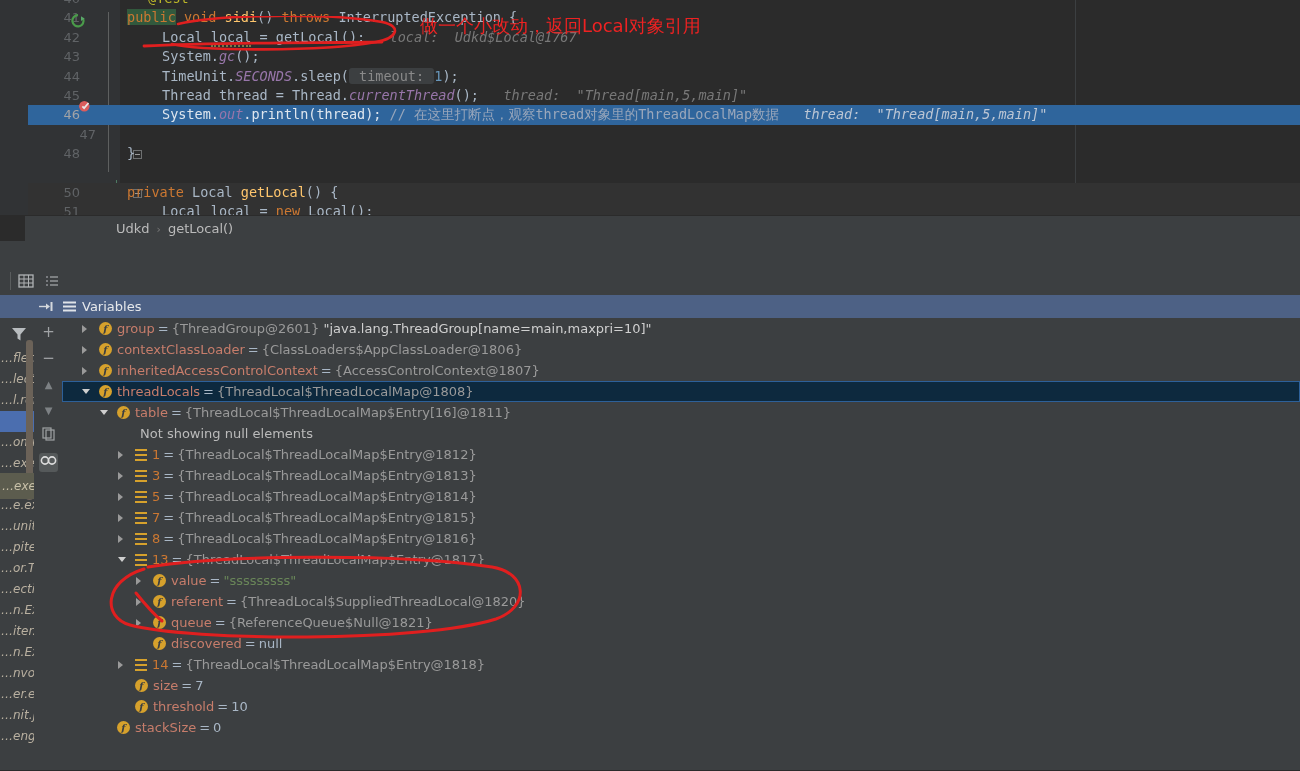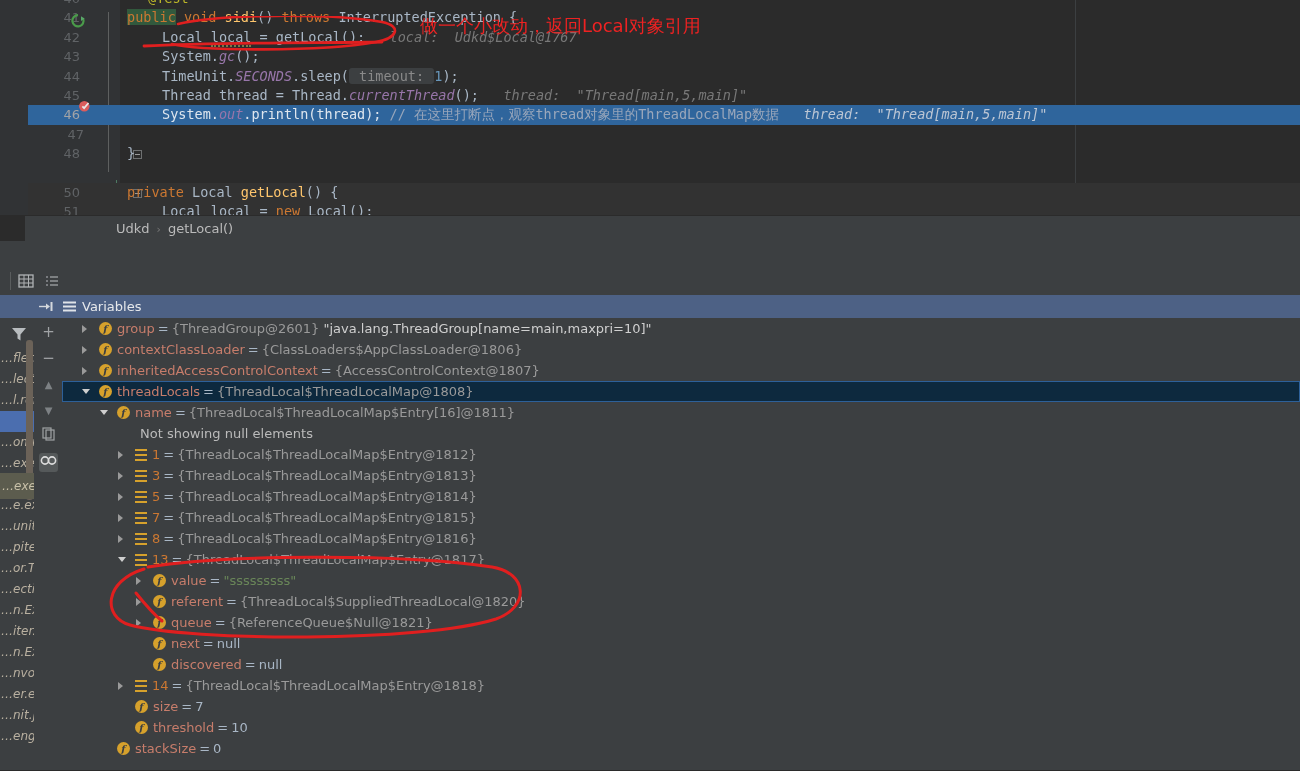--- a/index.html
+++ b/index.html
@@ -393,21 +393,21 @@
   <div id="fold-line"></div>
   <div id="fold-line2"></div>
   <div class="code-area" id="code-area">
       <div class="line" style="position: absolute; left: 0px; top: -11px; width: 1300px;"><span class="gutter-num">40</span><span class="code-text" style="left: 120px;"><span class="tok-ann">@Test</span></span></div>
       <div class="line" style="position: absolute; left: 0px; top: 8.4px; width: 1300px;"><span class="gutter-num">41</span><span class="fold-col"><span class="fold-marker open"></span></span><span class="code-text" style="left: 99px;"><span class="kw kw-bg">public</span><span class="tok-plain"> </span><span class="kw">void</span><span class="tok-plain"> </span><span class="tok-method">sidi</span><span class="tok-plain">() </span><span class="kw">throws</span><span class="tok-plain"> </span><span class="tok-type">InterruptedException</span><span class="tok-plain"> {</span></span></div>
       <div class="line" style="position: absolute; left: 0px; top: 27.8px; width: 1300px;"><span class="gutter-num">42</span><span class="code-text" style="left: 134px;"><span class="tok-type">Local</span><span class="tok-plain"> </span><span class="tok-plain spell">local</span><span class="tok-plain"> = </span><span class="tok-plain">getLocal</span><span class="tok-plain">();</span><span class="tok-hint">   local:  Udkd$Local@1767</span></span></div>
       <div class="line" style="position: absolute; left: 0px; top: 47.2px; width: 1300px;"><span class="gutter-num">43</span><span class="code-text" style="left: 134px;"><span class="tok-plain">System.</span><span class="tok-static">gc</span><span class="tok-plain">();</span></span></div>
       <div class="line" style="position: absolute; left: 0px; top: 66.6px; width: 1300px;"><span class="gutter-num">44</span><span class="code-text" style="left: 134px;"><span class="tok-plain">TimeUnit.</span><span class="tok-field">SECONDS</span><span class="tok-plain">.sleep(</span><span class="tok-param"> timeout: </span><span class="tok-num">1</span><span class="tok-plain">);</span></span></div>
       <div class="line" style="position: absolute; left: 0px; top: 86px; width: 1300px;"><span class="gutter-num">45</span><span class="code-text" style="left: 134px;"><span class="tok-plain">Thread thread = Thread.</span><span class="tok-static">currentThread</span><span class="tok-plain">();</span><span class="tok-hint">   thread:  "Thread[main,5,main]"</span></span></div>
       <div class="line hl" style="position: absolute; left: 0px; top: 105.4px; width: 1300px;"><span class="gutter-num">46</span><span class="code-text" style="left: 134px;"><span class="tok-plain">System.</span><span class="tok-field">out</span><span class="tok-plain">.println(thread);</span><span class="tok-cmt"> // 在这里打断点，观察thread对象里的ThreadLocalMap数据</span><span class="tok-hint">   thread:  "Thread[main,5,main]"</span></span></div>
-      <div class="line" style="position: absolute; left: 4px; top: 124.8px; width: 1256px;"><span class="gutter-num">47</span><span class="code-text" style="left: 134px;"></span></div>
+      <div class="line" style="position: absolute; left: 16px; top: 124.8px; width: 1256px;"><span class="gutter-num">47</span><span class="code-text" style="left: 134px;"></span></div>
       <div class="line" style="position: absolute; left: 0px; top: 144.2px; width: 1296px;"><span class="gutter-num">48</span><span class="fold-col"><span class="fold-marker end"></span></span><span class="code-text" style="left: 99px;"><span class="tok-plain">}</span></span></div>
       <div class="line hl2" style="position: absolute; left: 0px; top: 183px; width: 1300px;"><span class="gutter-num">50</span><span class="fold-col"><span class="fold-marker open"></span></span><span class="code-text" style="left: 99px;"><span class="kw">private</span><span class="tok-plain"> </span><span class="tok-type">Local</span><span class="tok-plain"> </span><span class="tok-method">getLocal</span><span class="tok-plain">() </span><span class="tok-plain">{</span></span></div>
       <div class="line hl2" style="position: absolute; left: 0px; top: 202.4px; width: 1300px;"><span class="gutter-num">51</span><span class="code-text" style="left: 134px;"><span class="tok-plain">Local local = </span><span class="kw">new</span><span class="tok-plain"> Local();</span></span></div>
     </div>
 
   <svg class="icon-run" style="top:13px" viewBox="0 0 16 16">
     <path d="M8 2.2a5.6 5.6 0 1 0 5.2 3.6" fill="none" stroke="#4a9b4a" stroke-width="2.2"></path>
     <polygon points="11,3.2 14.6,5.6 11,8" fill="#59a869"></polygon>
   </svg>
 
@@ -514,32 +514,31 @@
         <circle cx="5" cy="6.5" r="3.6" fill="none" stroke="#dcdcdc" stroke-width="1.6"></circle>
         <circle cx="12" cy="6.5" r="3.6" fill="none" stroke="#dcdcdc" stroke-width="1.6"></circle>
       </svg></div>
   </div>
 
 <div id="vars-tree">
     <div class="vrow"><span style="display:inline-block;width:20px"></span><span class="arrow-slot"><i class="arrow closed"></i></span><span class="ic-field">f</span><span class="vname">group</span><span class="veq">=</span><span class="vval-ref">{ThreadGroup@2601}</span><span class="vval-quote"> "java.lang.ThreadGroup[name=main,maxpri=10]"</span></div>
     <div class="vrow"><span style="display:inline-block;width:20px"></span><span class="arrow-slot"><i class="arrow closed"></i></span><span class="ic-field">f</span><span class="vname">contextClassLoader</span><span class="veq">=</span><span class="vval-ref">{ClassLoaders$AppClassLoader@1806}</span></div>
     <div class="vrow"><span style="display:inline-block;width:20px"></span><span class="arrow-slot"><i class="arrow closed"></i></span><span class="ic-field">f</span><span class="vname">inheritedAccessControlContext</span><span class="veq">=</span><span class="vval-ref">{AccessControlContext@1807}</span></div>
     <div class="vrow sel"><span style="display:inline-block;width:20px"></span><span class="arrow-slot"><i class="arrow open"></i></span><span class="ic-field">f</span><span class="vname">threadLocals</span><span class="veq">=</span><span class="vval-ref">{ThreadLocal$ThreadLocalMap@1808}</span></div>
-    <div class="vrow"><span style="display:inline-block;width:38px"></span><span class="arrow-slot"><i class="arrow open"></i></span><span class="ic-field">f</span><span class="vname">name</span><span class="veq">=</span><span class="vval-ref">{ThreadLocal$ThreadLocalMap$Entry[16]@1811}</span></div>
+    <div class="vrow"><span style="display:inline-block;width:38px"></span><span class="arrow-slot"><i class="arrow open"></i></span><span class="ic-field">f</span><span class="vname">table</span><span class="veq">=</span><span class="vval-ref">{ThreadLocal$ThreadLocalMap$Entry[16]@1811}</span></div>
     <div class="vrow"><span style="display:inline-block;width:56px"></span><span class="arrow-slot"></span><span class="vplain">Not showing null elements</span></div>
     <div class="vrow"><span style="display:inline-block;width:56px"></span><span class="arrow-slot"><i class="arrow closed"></i></span><span class="ic-array"><span style="top:0"></span><span style="top:5px"></span><span style="top:10px"></span></span><span class="vidx">1</span><span class="veq">=</span><span class="vval-ref">{ThreadLocal$ThreadLocalMap$Entry@1812}</span></div>
     <div class="vrow"><span style="display:inline-block;width:56px"></span><span class="arrow-slot"><i class="arrow closed"></i></span><span class="ic-array"><span style="top:0"></span><span style="top:5px"></span><span style="top:10px"></span></span><span class="vidx">3</span><span class="veq">=</span><span class="vval-ref">{ThreadLocal$ThreadLocalMap$Entry@1813}</span></div>
     <div class="vrow"><span style="display:inline-block;width:56px"></span><span class="arrow-slot"><i class="arrow closed"></i></span><span class="ic-array"><span style="top:0"></span><span style="top:5px"></span><span style="top:10px"></span></span><span class="vidx">5</span><span class="veq">=</span><span class="vval-ref">{ThreadLocal$ThreadLocalMap$Entry@1814}</span></div>
     <div class="vrow"><span style="display:inline-block;width:56px"></span><span class="arrow-slot"><i class="arrow closed"></i></span><span class="ic-array"><span style="top:0"></span><span style="top:5px"></span><span style="top:10px"></span></span><span class="vidx">7</span><span class="veq">=</span><span class="vval-ref">{ThreadLocal$ThreadLocalMap$Entry@1815}</span></div>
     <div class="vrow"><span style="display:inline-block;width:56px"></span><span class="arrow-slot"><i class="arrow closed"></i></span><span class="ic-array"><span style="top:0"></span><span style="top:5px"></span><span style="top:10px"></span></span><span class="vidx">8</span><span class="veq">=</span><span class="vval-ref">{ThreadLocal$ThreadLocalMap$Entry@1816}</span></div>
     <div class="vrow"><span style="display:inline-block;width:56px"></span><span class="arrow-slot"><i class="arrow open"></i></span><span class="ic-array"><span style="top:0"></span><span style="top:5px"></span><span style="top:10px"></span></span><span class="vidx">13</span><span class="veq">=</span><span class="vval-ref">{ThreadLocal$ThreadLocalMap$Entry@1817}</span></div>
     <div class="vrow"><span style="display:inline-block;width:74px"></span><span class="arrow-slot"><i class="arrow closed"></i></span><span class="ic-field">f</span><span class="vname">value</span><span class="veq">=</span><span class="vval-str">"sssssssss"</span></div>
     <div class="vrow"><span style="display:inline-block;width:74px"></span><span class="arrow-slot"><i class="arrow closed"></i></span><span class="ic-field">f</span><span class="vname">referent</span><span class="veq">=</span><span class="vval-ref">{ThreadLocal$SuppliedThreadLocal@1820}</span></div>
     <div class="vrow"><span style="display:inline-block;width:74px"></span><span class="arrow-slot"><i class="arrow closed"></i></span><span class="ic-field">f</span><span class="vname">queue</span><span class="veq">=</span><span class="vval-ref">{ReferenceQueue$Null@1821}</span></div>
-    <div class="vrow"><span style="display:inline-block;width:74px"></span><span class="arrow-slot"></span><span class="ic-field">f</span><span class="vname">next</span><span class="veq">=</span><span class="vval-null">null</span></div>
     <div class="vrow"><span style="display:inline-block;width:74px"></span><span class="arrow-slot"></span><span class="ic-field">f</span><span class="vname">discovered</span><span class="veq">=</span><span class="vval-null">null</span></div>
     <div class="vrow"><span style="display:inline-block;width:56px"></span><span class="arrow-slot"><i class="arrow closed"></i></span><span class="ic-array"><span style="top:0"></span><span style="top:5px"></span><span style="top:10px"></span></span><span class="vidx">14</span><span class="veq">=</span><span class="vval-ref">{ThreadLocal$ThreadLocalMap$Entry@1818}</span></div>
     <div class="vrow"><span style="display:inline-block;width:56px"></span><span class="arrow-slot"></span><span class="ic-field">f</span><span class="vname">size</span><span class="veq">=</span><span class="vval-num">7</span></div>
     <div class="vrow"><span style="display:inline-block;width:56px"></span><span class="arrow-slot"></span><span class="ic-field">f</span><span class="vname">threshold</span><span class="veq">=</span><span class="vval-num">10</span></div>
     <div class="vrow"><span style="display:inline-block;width:38px"></span><span class="arrow-slot"></span><span class="ic-field">f</span><span class="vname">stackSize</span><span class="veq">=</span><span class="vval-num">0</span></div>
   </div>
 
 <svg class="annot" style="left:100px; top:555px; width:430px; height:85px;" viewBox="0 0 430 85">
   <path d="M48 12 C120 0 300 -2 392 12 C428 18 430 52 396 64 C320 88 90 86 30 70 C2 62 4 26 44 14" fill="none" stroke="#e01f1f" stroke-width="3" stroke-linecap="round"></path>
   <path d="M36 38 C44 48 52 58 62 66" fill="none" stroke="#e01f1f" stroke-width="3" stroke-linecap="round"></path>

